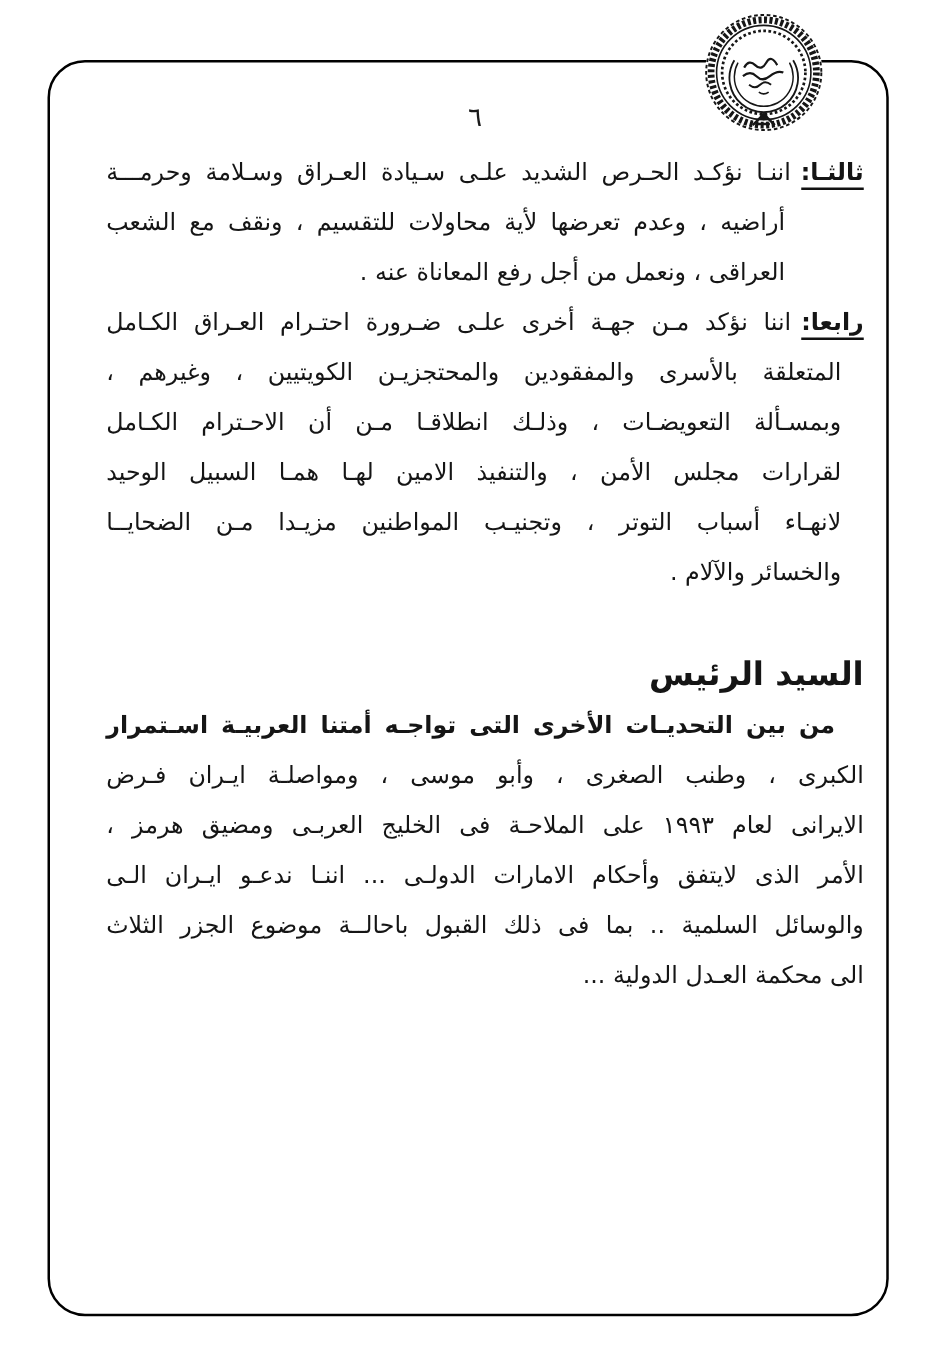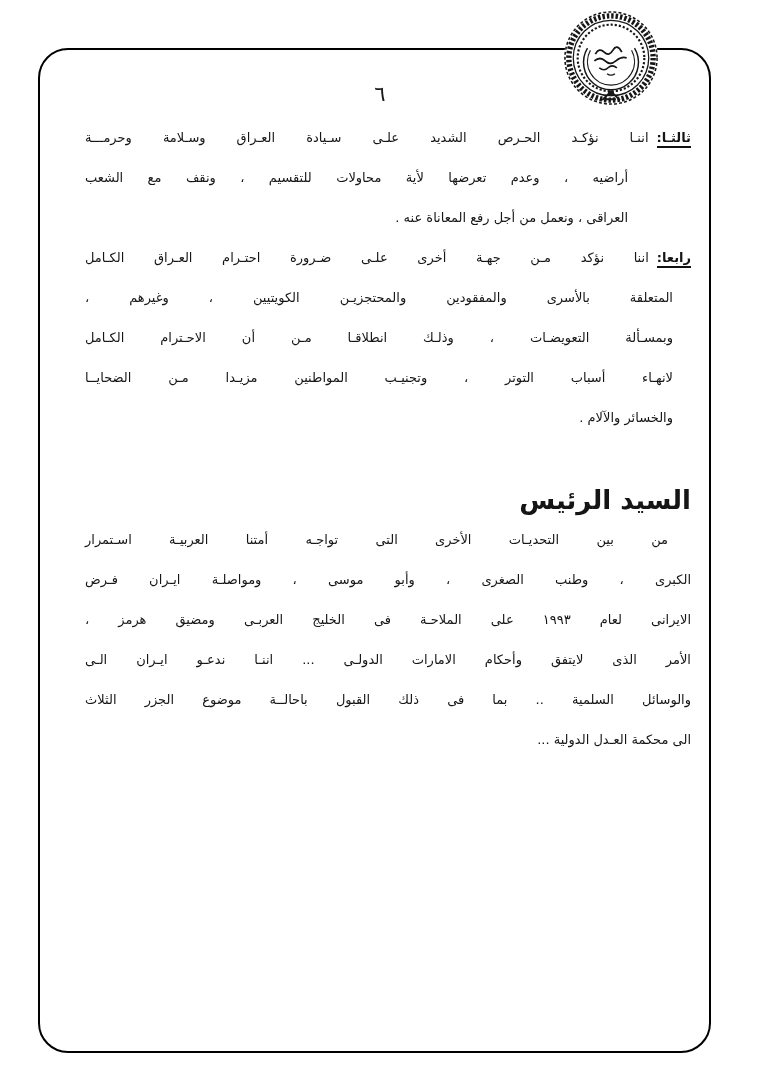--- a/index.html
+++ b/index.html
@@ -15,28 +15,28 @@
     position:absolute;left:562px;top:9px;width:98px;height:98px;
   }
   .pagenum{
     position:absolute;top:80px;left:352px;width:56px;height:28px;
     text-align:center;font-size:21px;line-height:28px;color:#1a1a1a;
   }
   .textblock{
     position:absolute;left:85px;top:118px;width:606px;direction:rtl;
   }
   .line{
-    height:40px;line-height:40px;font-size:13px;direction:rtl;
+    height:40px;line-height:40px;font-size:19px;direction:rtl;
     box-sizing:border-box;color:#151515;
   }
   .j{text-align:justify;text-align-last:justify;}
   .r{}
   .ind63{padding-right:63px;}
   .ind18{padding-right:18px;}
-  .ind23{padding-right:23px;}
+  .ind23{padding-right:23px;font-weight:bold;}
   .plabel{
     font-weight:bold;border-bottom:2px solid #111;padding-bottom:1px;
     margin-left:8px;
   }
   .heading{font-weight:bold;font-size:26px;}
   .gap{height:42px;}
 </style>
 </head>
 <body>
 
@@ -70,20 +70,21 @@
     <span class="plabel">ثالثـا:</span><span>اننـا نؤكـد الحـرص الشديد علـى سـيادة العـراق وسـلامة وحرمـــة</span>
   </div>
   <div class="line j ind63">أراضيه ، وعدم تعرضها لأية محاولات للتقسيم ، ونقف مع الشعب</div>
   <div class="line r ind63">العراقى ، ونعمل من أجل رفع المعاناة عنه .</div>
 
   <div class="line j">
     <span class="plabel">رابعا:</span><span>اننا نؤكد مـن جهـة أخرى علـى ضـرورة احتـرام العـراق الكـامل</span>
   </div>
   <div class="line j ind18">المتعلقة بالأسرى والمفقودين والمحتجزيـن الكويتيين ، وغيرهم ،</div>
   <div class="line j ind18">وبمسـألة التعويضـات ، وذلـك انطلاقـا مـن أن الاحـترام الكـامل</div>
+  <div class="line j ind18">لقرارات مجلس الأمن ، والتنفيذ الامين لهـا همـا السبيل الوحيد</div>
   <div class="line j ind18">لانهـاء أسباب التوتر ، وتجنيـب المواطنين مزيـدا مـن الضحايــا</div>
   <div class="line r ind18">والخسائر والآلام .</div>
 
   <div class="gap"></div>
 
   <div class="line heading r">السيد الرئيس</div>
 
   <div class="line j ind23">من بين التحديـات الأخرى التى تواجـه أمتنا العربيـة اسـتمرار</div>
   <div class="line j">الكبرى ، وطنب الصغرى ، وأبو موسى ، ومواصلـة ايـران فـرض</div>
   <div class="line j">الايرانى لعام ١٩٩٣ على الملاحـة فى الخليج العربـى ومضيق هرمز ،</div>

